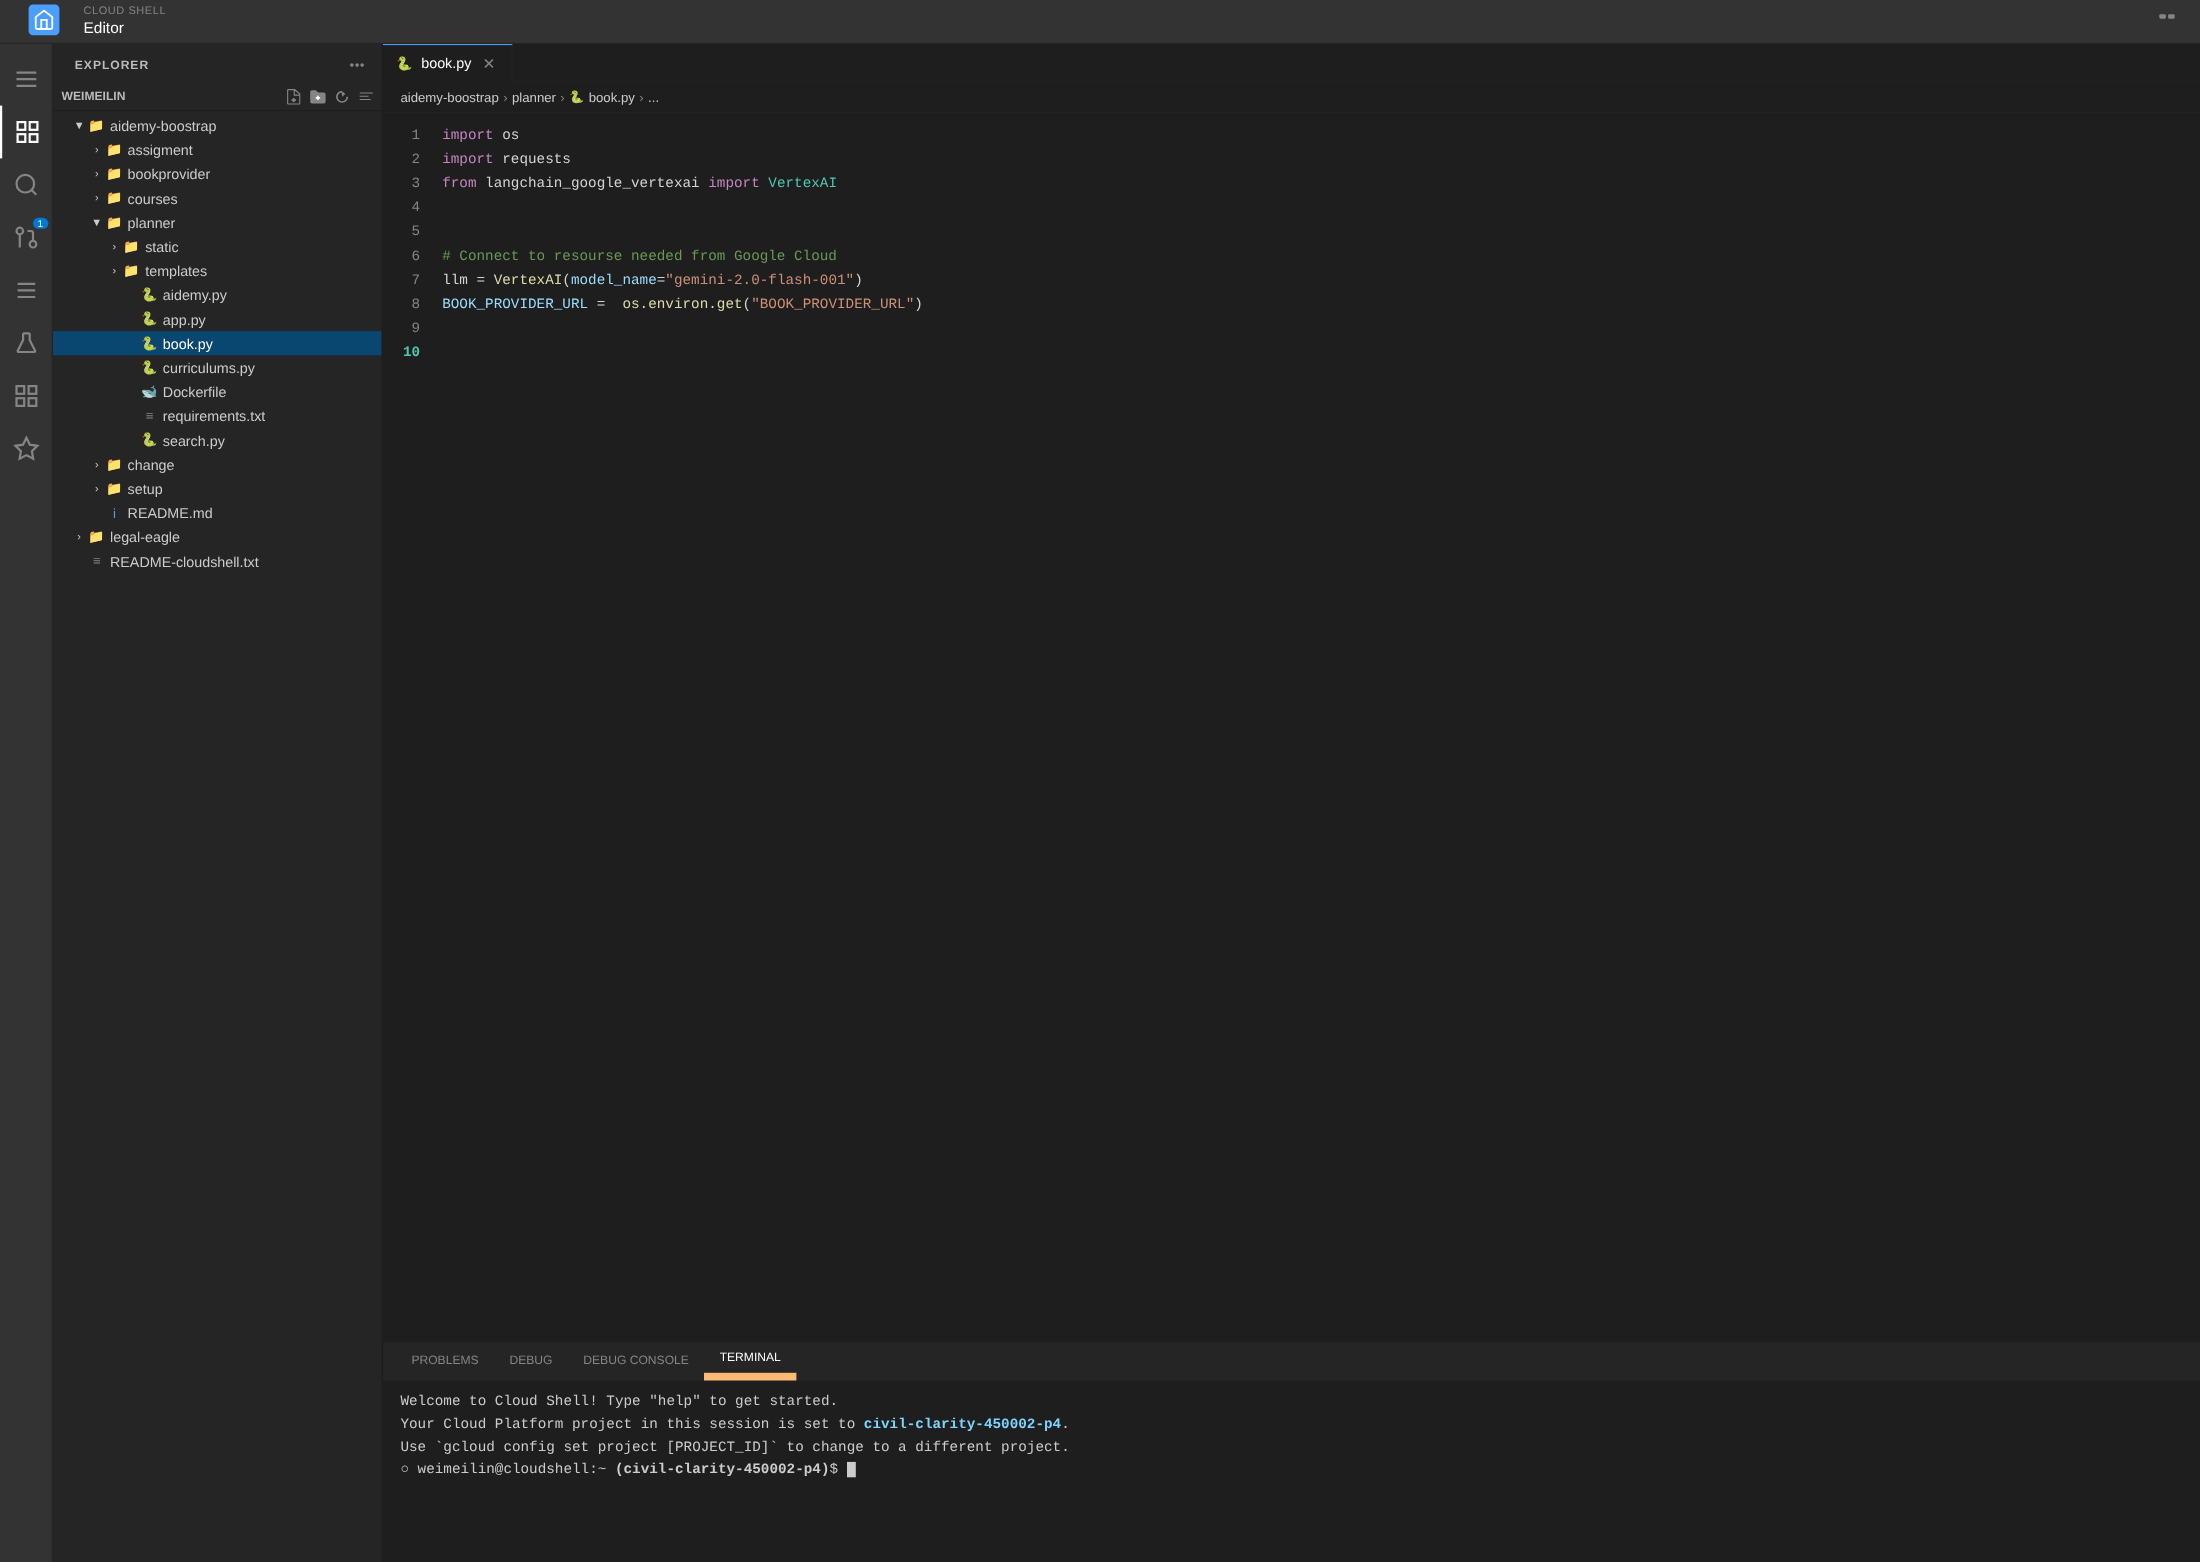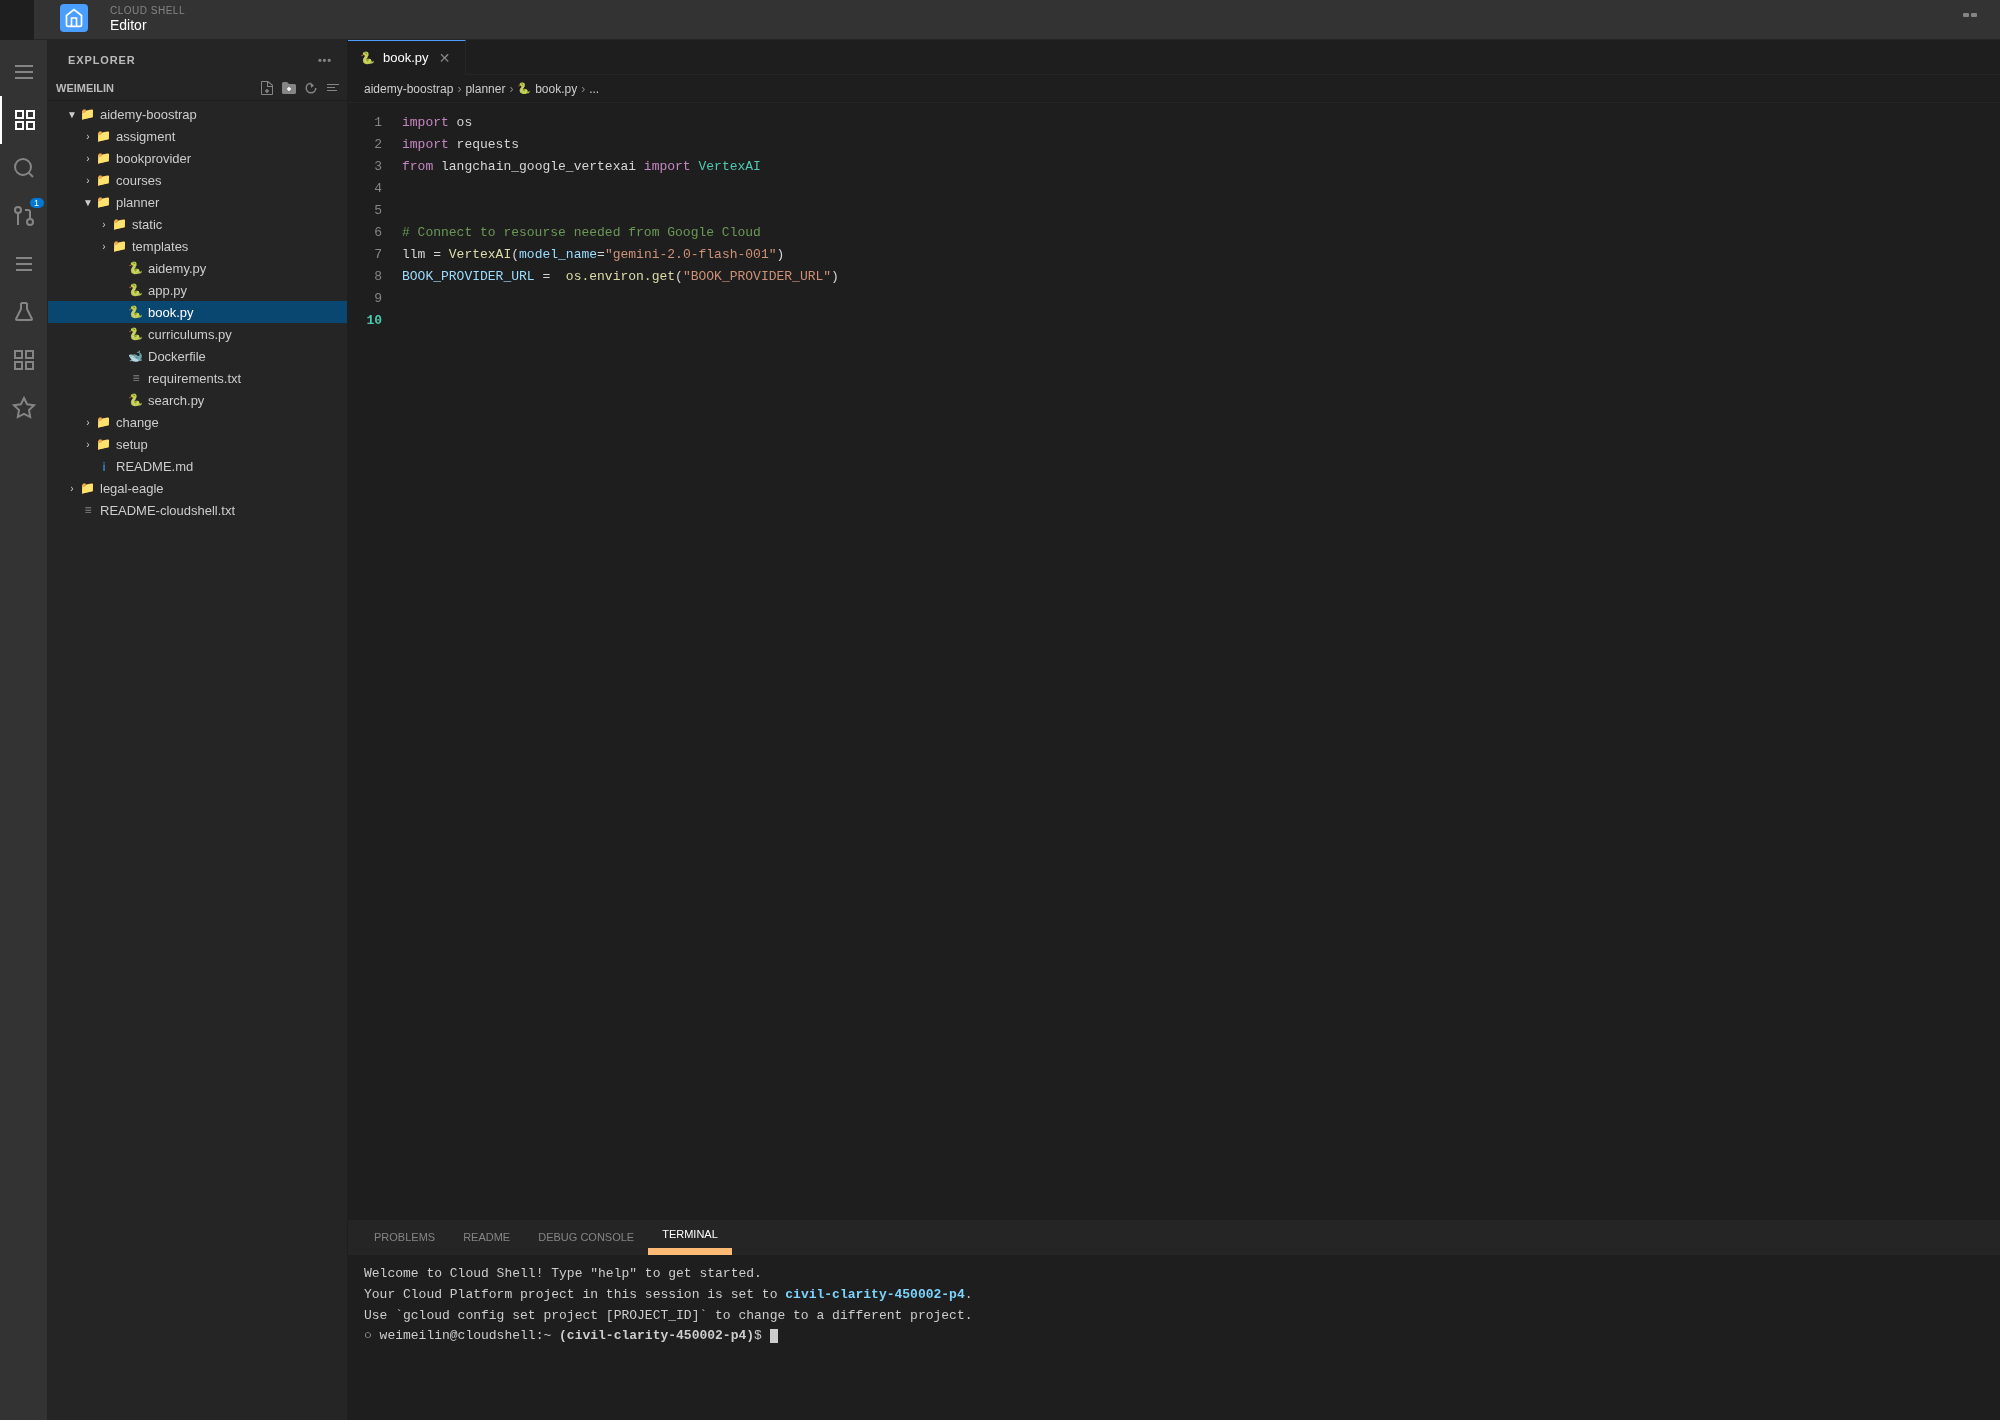--- a/index.html
+++ b/index.html
@@ -299,21 +299,20 @@
     
     .cloud-shell-header {
       height: 40px;
       background: #333333;
       display: flex;
       align-items: center;
       padding: 0 16px;
       gap: 12px;
       border-bottom: 1px solid #252526;
       flex-shrink: 0;
-      margin-left: 34px;
     }
     .cloud-shell-title {
       display: flex;
       flex-direction: column;
       line-height: 1.2;
     }
     .cloud-shell-label {
       font-size: 10px;
       color: #858585;
       text-transform: uppercase;
@@ -695,21 +694,21 @@
           <div class="code-line">
             <span class="line-num" style="color:#4ec9b0;font-weight:bold;">10</span>
             <span class="line-content"></span>
           </div>
         </div>
       </div>
 
       <div class="panel">
         <div class="panel-tabs">
           <div class="panel-tab">PROBLEMS</div>
-          <div class="panel-tab">README</div>
+          <div class="panel-tab">DEBUG</div>
           <div class="panel-tab">DEBUG CONSOLE</div>
           <div class="panel-tab active">TERMINAL</div>
         </div>
         <div class="panel-content">
           <div>Welcome to Cloud Shell! Type "help" to get started.</div>
           <div>Your Cloud Platform project in this session is set to <strong class="highlight">civil-clarity-450002-p4</strong>.</div>
           <div>Use `gcloud config set project [PROJECT_ID]` to change to a different project.</div>
           <div>○ weimeilin@cloudshell:~ <strong>(civil-clarity-450002-p4)</strong>$ <span style="display:inline-block;width:8px;height:14px;background:#cccccc;vertical-align:middle;"></span></div>
         </div>
       </div>

